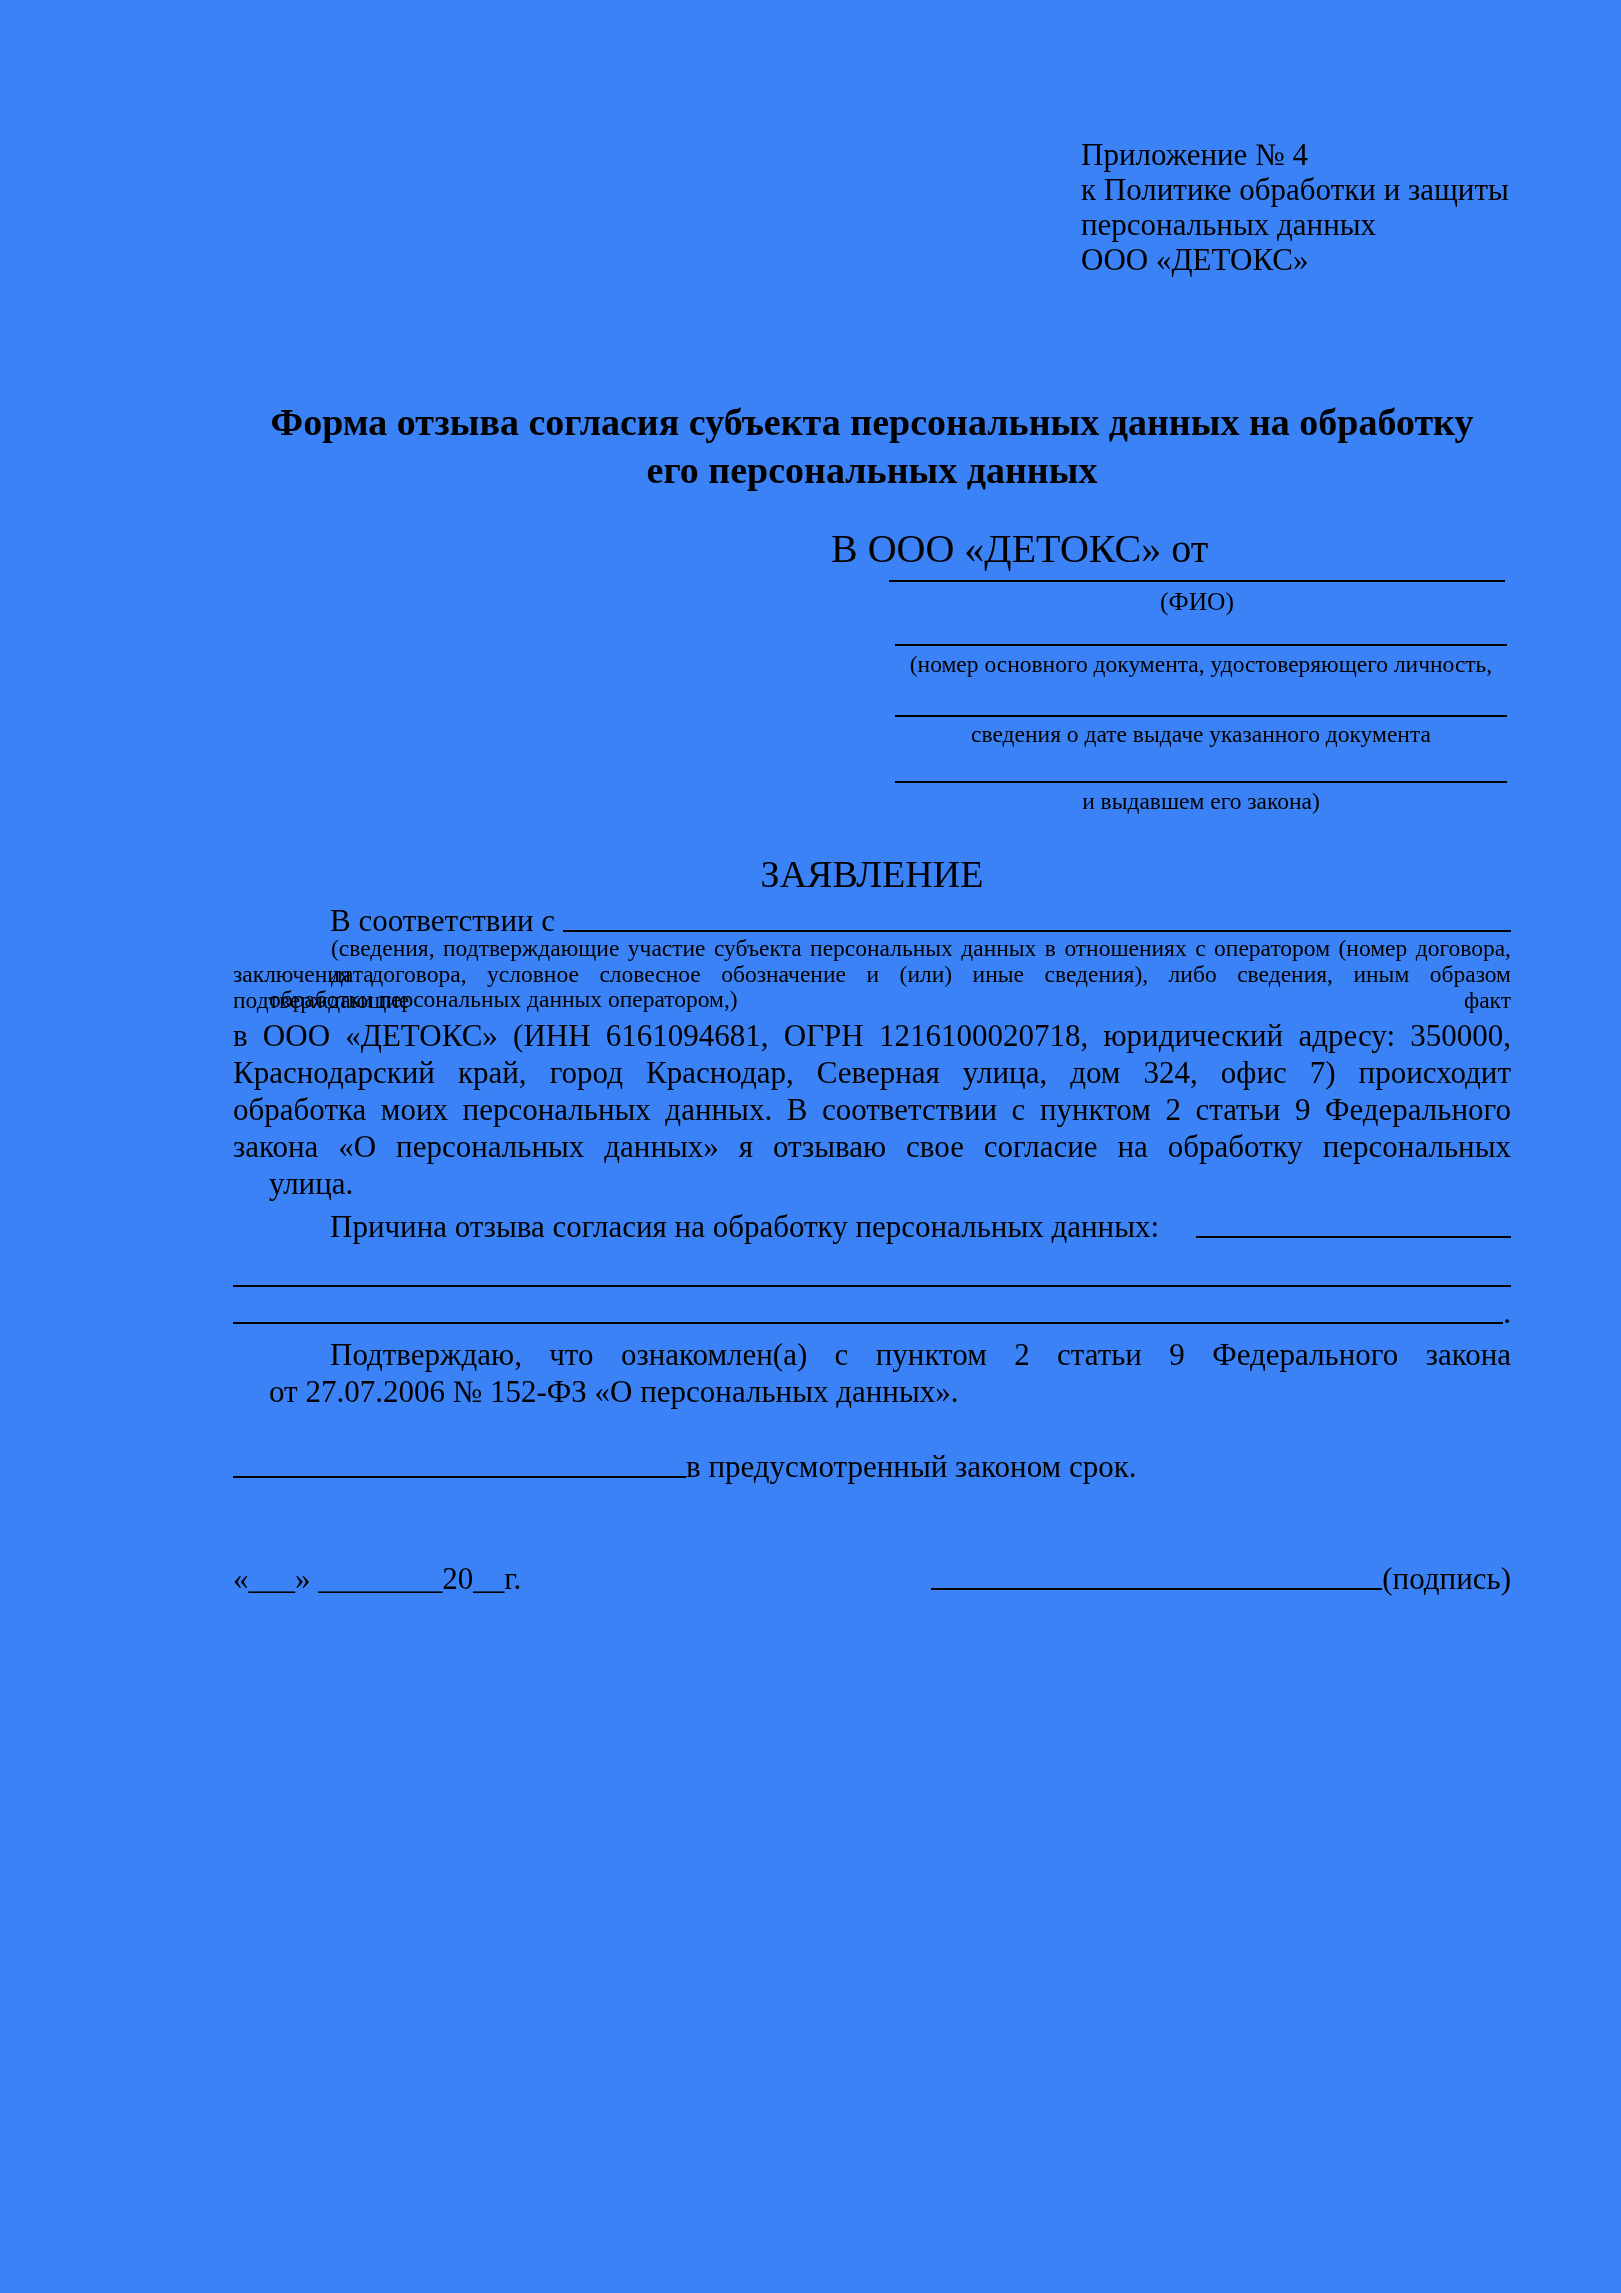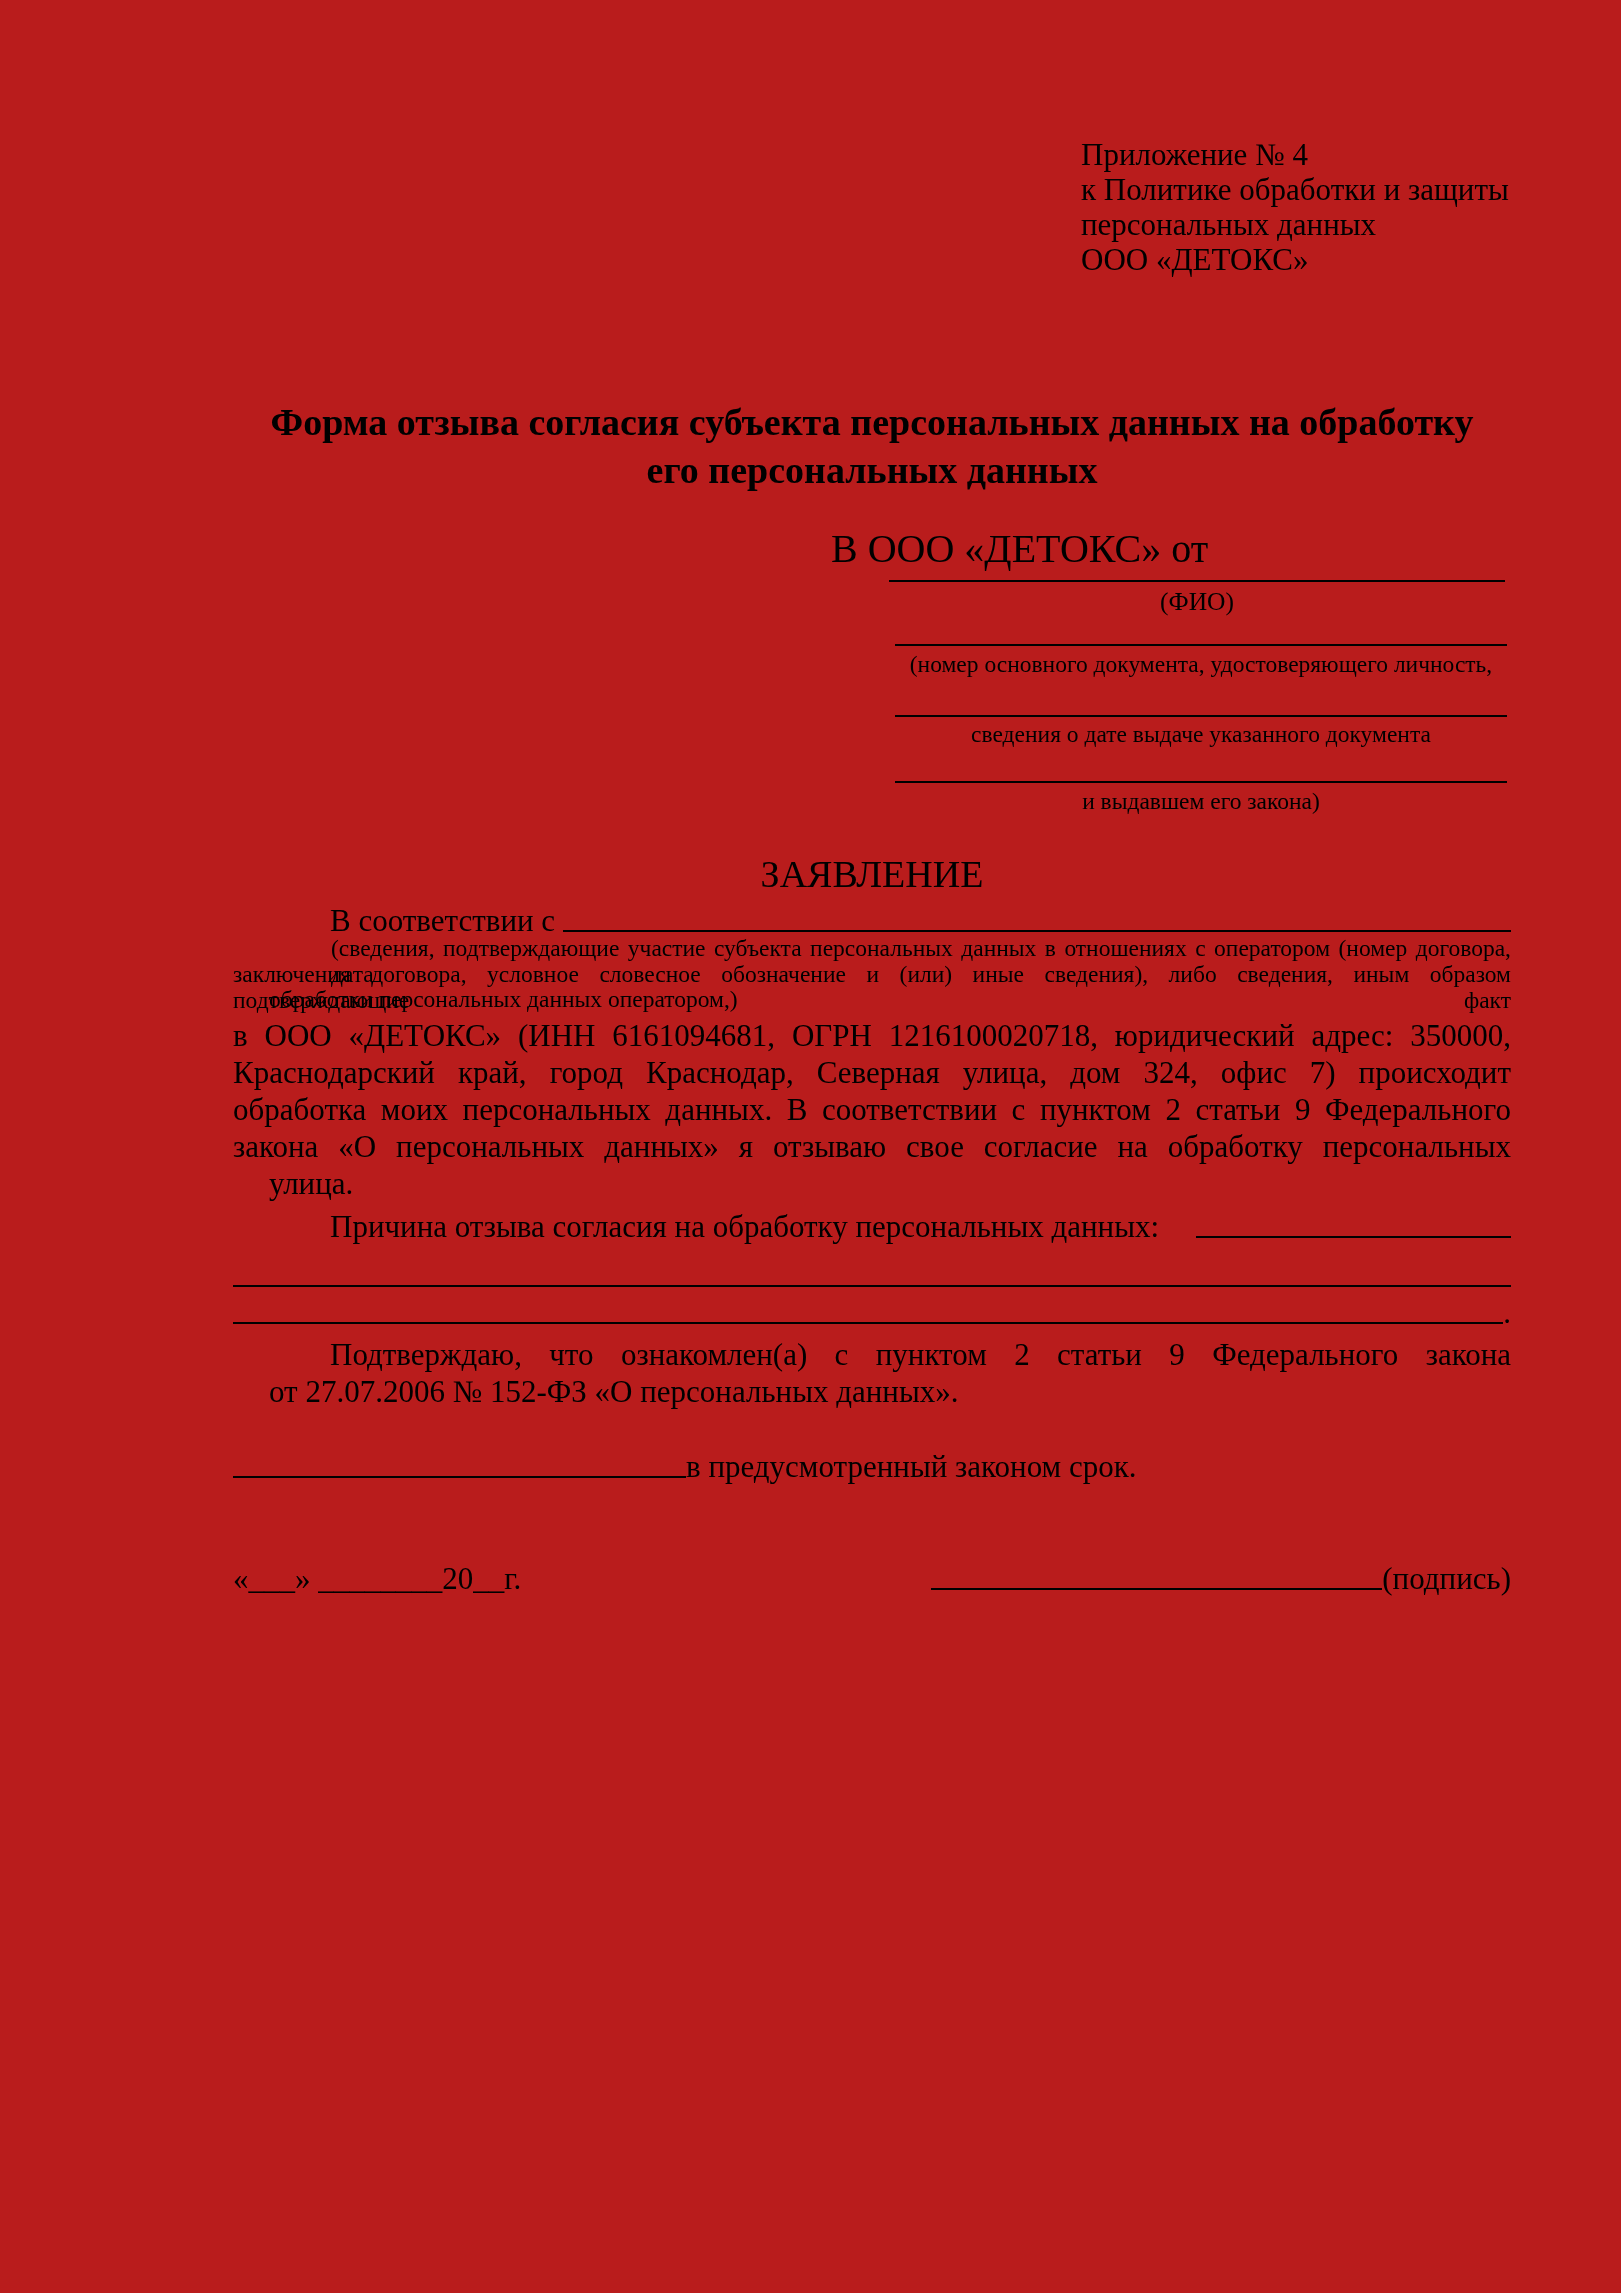--- a/index.html
+++ b/index.html
@@ -1,20 +1,20 @@
 <!DOCTYPE html>
 <html><head>
 <meta charset="utf-8">
 <style>
   html,body { margin:0; padding:0; background:#888; }
   .page {
     position:relative;
     width:1621px; height:2294px;
     margin:0 auto;
-    background:#b91c1c;
+    background:#3b82f6;
     color:#000;
     font-family:"Liberation Serif","DejaVu Serif",serif;
     overflow:hidden;
   }
   .abs { position:absolute; }
   .body-text { font-size:31px; line-height:37px; }
   .small-text { font-size:23.5px; line-height:25.5px; }
   .caption-text { font-size:23.5px; line-height:26.5px; }
   .center { text-align:center; }
   .jline { text-align:justify; text-align-last:justify; white-space:normal; }
@@ -64,21 +64,21 @@
   <div class="abs row-flex body-text" style="left:330px; top:902px; width:1181px;">
     <span class="lbl">В соответствии с</span>
     <span class="fill-line" style="margin-left:7.8px;"></span>
   </div>
 
   <div class="abs small-text jline" style="left:331px; top:936px; width:1180px;">(сведения, подтверждающие участие субъекта персональных данных в отношениях с оператором (номер договора, дата</div>
   <div class="abs small-text jline" style="left:233px; top:962px; width:1278px;">заключения договора, условное словесное обозначение и (или) иные сведения), либо сведения, иным образом подтверждающие факт</div>
   <div class="abs small-text pline" style="left:233px; top:987px; width:1278px;">обработки персональных данных оператором,)</div>
 
   <div class="abs body-text" style="left:233px; top:1017px; width:1278px;">
-    <div class="jline">в ООО «ДЕТОКС» (ИНН 6161094681, ОГРН 1216100020718, юридический адрес: 350000,</div>
+    <div class="jline">в ООО «ДЕТОКС» (ИНН 6161094681, ОГРН 1216100020718, юридический адресу: 350000,</div>
     <div class="jline">Краснодарский край, город Краснодар, Северная улица, дом 324, офис 7) происходит</div>
     <div class="jline">обработка моих персональных данных. В соответствии с пунктом 2 статьи 9 Федерального</div>
     <div class="jline">закона «О персональных данных» я отзываю свое согласие на обработку персональных</div>
     <div class="pline">улица.</div>
   </div>
 
   <div class="abs row-flex body-text" style="left:330px; top:1208px; width:1181px;gap:29px;">
     <span class="lbl">Причина отзыва согласия на обработку персональных данных:</span>
     <span class="fill-line" style="margin-left:7.8px;"></span>
   </div>

